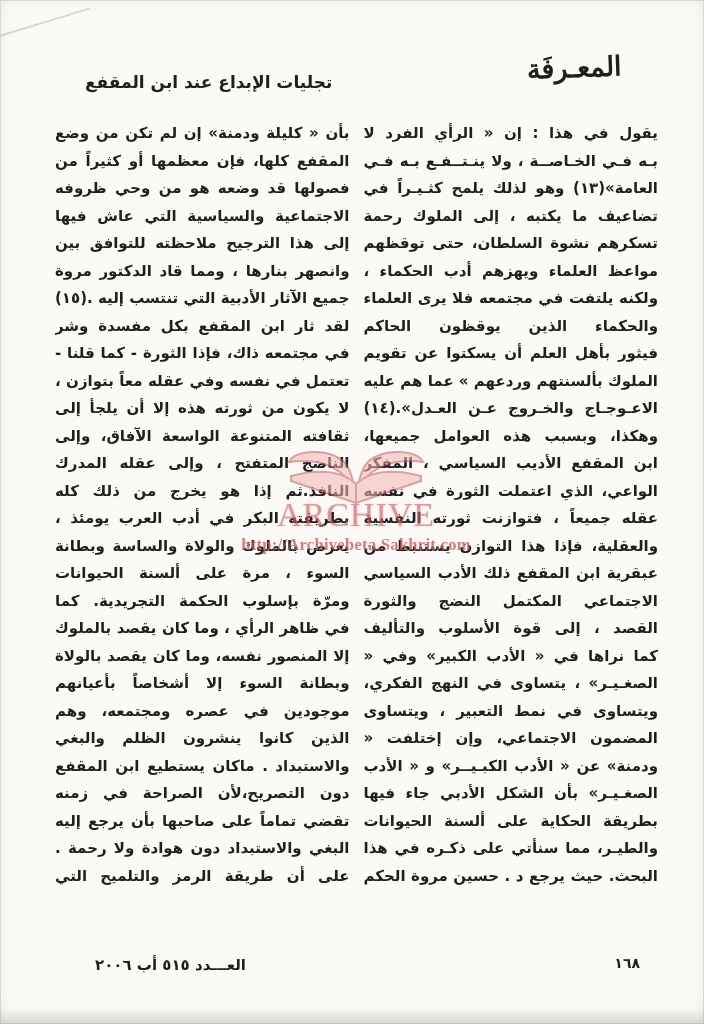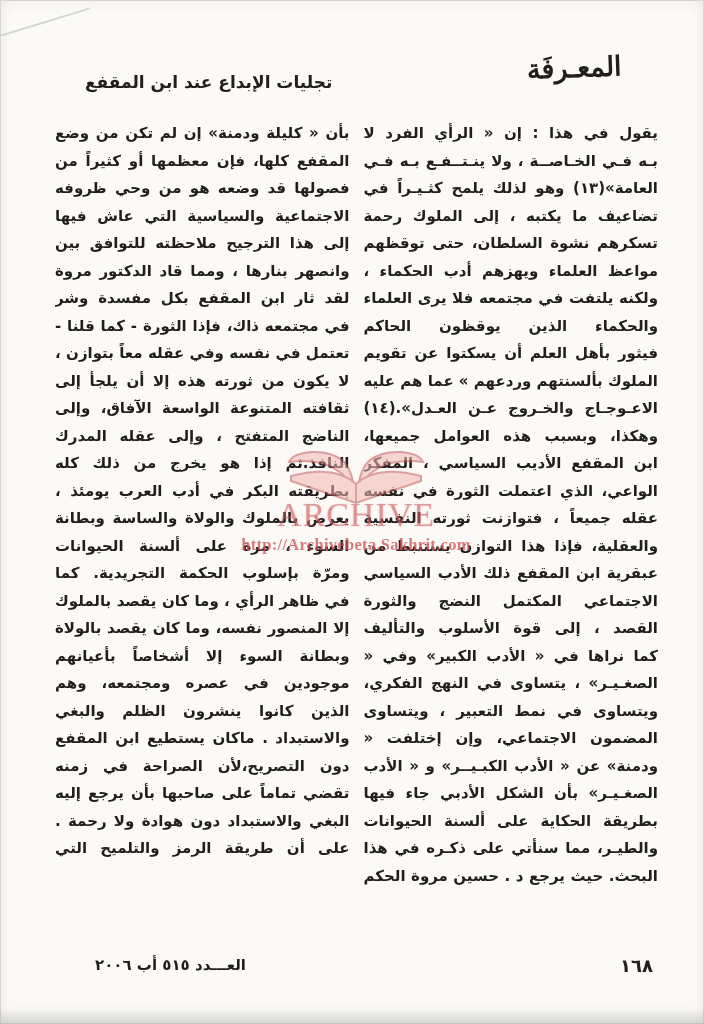--- a/index.html
+++ b/index.html
@@ -68,22 +68,22 @@
     margin-top:3px;letter-spacing:.3px;
     white-space:nowrap;
     text-align:center;
   }
   
   .footer-issue{
     position:absolute;top:956px;left:95px;
     font-size:15px;font-weight:700;direction:rtl;
   }
   .footer-page-number{
-    position:absolute;top:955px;right:51px;
-    font-size:18px;font-weight:700;direction:rtl;
+    position:absolute;top:955px;right:64px;
+    font-size:14px;font-weight:700;direction:rtl;
   }
 </style>
 </head>
 <body>
 
 <div class="page">
 
   <div class="scan-line"></div>
 
   <div class="journal-logo">المعـرفَة</div>
@@ -121,20 +121,21 @@
         <div class="line">والطيـر، مما سنأتي على ذكـره في هذا</div>
         <div class="line">البحث. حيث يرجع د . حسين مروة الحكم</div>
       </div>
     <div class="col">
         <div class="line">بأن « كليلة ودمنة» إن لم تكن من وضع ابن</div>
         <div class="line">المقفع كلها، فإن معظمها أو كثيراً من</div>
         <div class="line">فصولها قد وضعه هو من وحي ظروفه</div>
         <div class="line">الاجتماعية والسياسية التي عاش فيها</div>
         <div class="line">إلى هذا الترجيح ملاحظته للتوافق بين</div>
         <div class="line">وانصهر بنارها ، ومما قاد الدكتور مروة</div>
+        <div class="line">جميع الآثار الأدبية التي تنتسب إليه .(١٥)</div>
         <div class="line">لقد ثار ابن المقفع بكل مفسدة وشر وباطل</div>
         <div class="line">في مجتمعه ذاك، فإذا الثورة - كما قلنا -</div>
         <div class="line">تعتمل في نفسه وفي عقله معاً بتوازن ، ثم</div>
         <div class="line">لا يكون من ثورته هذه إلا أن يلجأ إلى</div>
         <div class="line">ثقافته المتنوعة الواسعة الآفاق، وإلى قلمه</div>
         <div class="line">الناضج المتفتح ، وإلى عقله المدرك</div>
         <div class="line">النافذ.ثم إذا هو يخرج من ذلك كله</div>
         <div class="line">بطريقته البكر في أدب العرب يومئذ ،</div>
         <div class="line">يعرض بالملوك والولاة والساسة وبطانة</div>
         <div class="line">السوء ، مرة على ألسنة الحيوانات والطير،</div>

